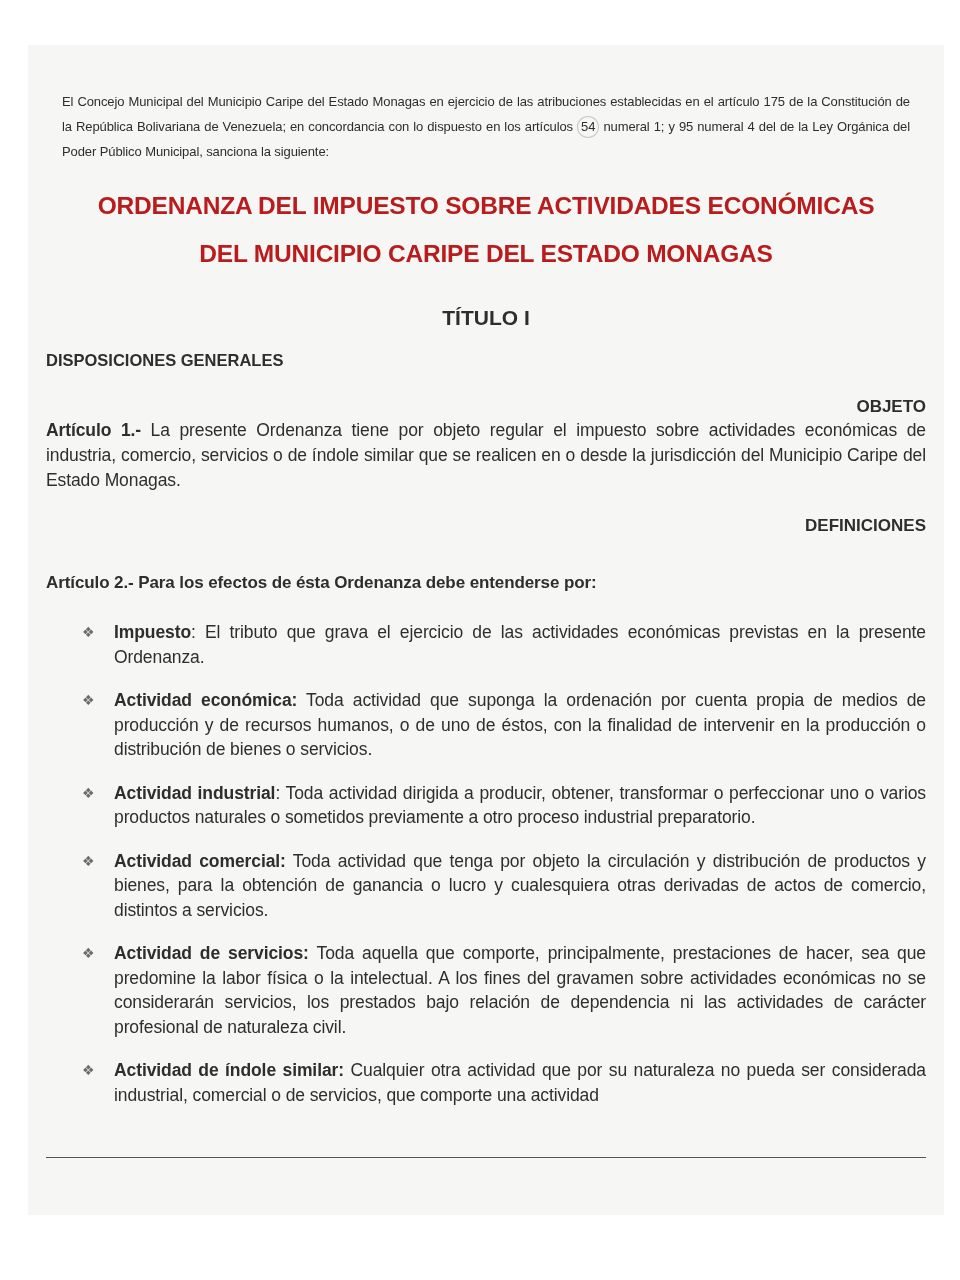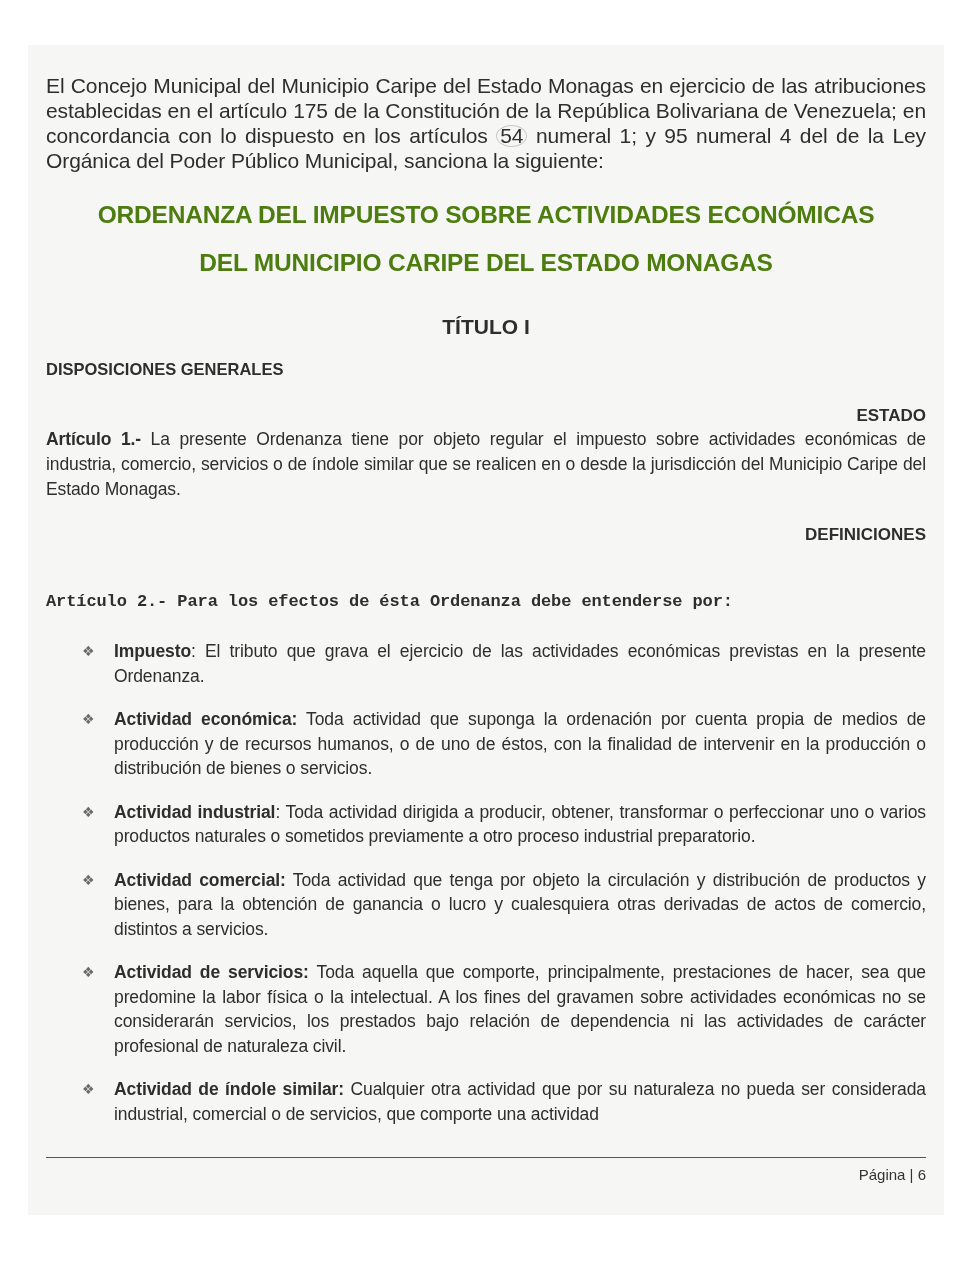--- a/index.html
+++ b/index.html
@@ -23,40 +23,40 @@
       height: 1170px;
       background: #f6f6f5;
     }
     .content {
       position: absolute;
       left: 18px;
       top: 28px;
       width: 880px;
     }
     .intro {
-      font-size: 21px;
+      font-size: 13px;
       line-height: 25px;
       text-align: justify;
-      margin: 0;
+      margin: 16px;
       letter-spacing: -0.1px;
     }
     .circled {
       display: inline-block;
       border: 1px solid #c8c8c8;
       border-radius: 50%;
       padding: 0 3px;
       line-height: 20px;
     }
     .main-title {
       text-align: center;
       font-weight: bold;
       font-size: 24.5px;
       line-height: 48px;
       margin: 18px 0 0 0;
-      color: #4d7c0f;
+      color: #b91c1c;
       letter-spacing: -0.2px;
     }
     .titulo {
       text-align: center;
       font-weight: bold;
       font-size: 21px;
       margin: 30px 0 0 0;
       line-height: 20px;
     }
     .disposiciones {
@@ -75,25 +75,24 @@
     .definiciones { margin-top: 22px; }
     .article {
       font-size: 17.5px;
       line-height: 25px;
       text-align: justify;
       margin: 0;
       letter-spacing: -0.1px;
     }
     .article b { font-weight: bold; margin-top: 23px; }
     .art2 {
-      margin-top: 45px;
+      margin-top: 35px;
       font-size: 17px;
       line-height: 22px;
       font-weight: bold;
-      font-family: Liberation Mono, monospace;
     }
     .art2 .lead { font-weight: bold; }
     ul.defs {
       list-style: none;
       margin: 26px 0 0 0;
       padding: 0 0 0 36px;
     }
     ul.defs li {
       position: relative;
       padding-left: 32px;
@@ -137,21 +136,21 @@
     <p class="intro"><span>El Concejo Municipal del Municipio Caripe del Estado Monagas en ejercicio de las atribuciones establecidas en el artículo 175 de la Constitución de la República Bolivariana de Venezuela; en concordancia con lo dispuesto en los artículos </span><span class="circled">54</span><span> numeral 1; y 95 numeral 4 del de la Ley Orgánica del Poder Público Municipal, sanciona la siguiente:</span></p>
 
     <h1 class="main-title">
       <span>ORDENANZA DEL IMPUESTO SOBRE ACTIVIDADES ECONÓMICAS</span><br>
       <span>DEL MUNICIPIO CARIPE DEL ESTADO MONAGAS</span>
     </h1>
 
     <div class="titulo">TÍTULO I</div>
     <div class="disposiciones">DISPOSICIONES GENERALES</div>
 
-    <div class="section-right objeto">ESTADO</div>
+    <div class="section-right objeto">OBJETO</div>
     <p class="article"><b>Artículo 1.-</b><span> La presente Ordenanza tiene por objeto regular el impuesto sobre actividades económicas de industria, comercio, servicios o de índole similar que se realicen en o desde la jurisdicción del Municipio Caripe del Estado Monagas.</span></p>
 
     <div class="section-right definiciones">DEFINICIONES</div>
     <p class="article art2"><span class="lead">Artículo 2.-</span><span> Para los efectos de ésta Ordenanza debe entenderse por:</span></p>
 
     <ul class="defs">
       <li>
         <span class="bullet">❖</span>
         <span class="term">Impuesto</span><span>: El tributo que grava el ejercicio de las actividades económicas previstas en la presente Ordenanza.</span>
       </li>
@@ -173,15 +172,14 @@
       </li>
       <li>
         <span class="bullet">❖</span>
         <span class="term">Actividad de índole similar:</span><span> Cualquier otra actividad que por su naturaleza no pueda ser considerada industrial, comercial o de servicios, que comporte una actividad</span>
       </li>
     </ul>
   </div>
 
   <div class="footer">
     <div class="footer-rule"></div>
-    <div class="page-number">Página | 6</div>
   </div>
 </div>
 
 </body></html>

